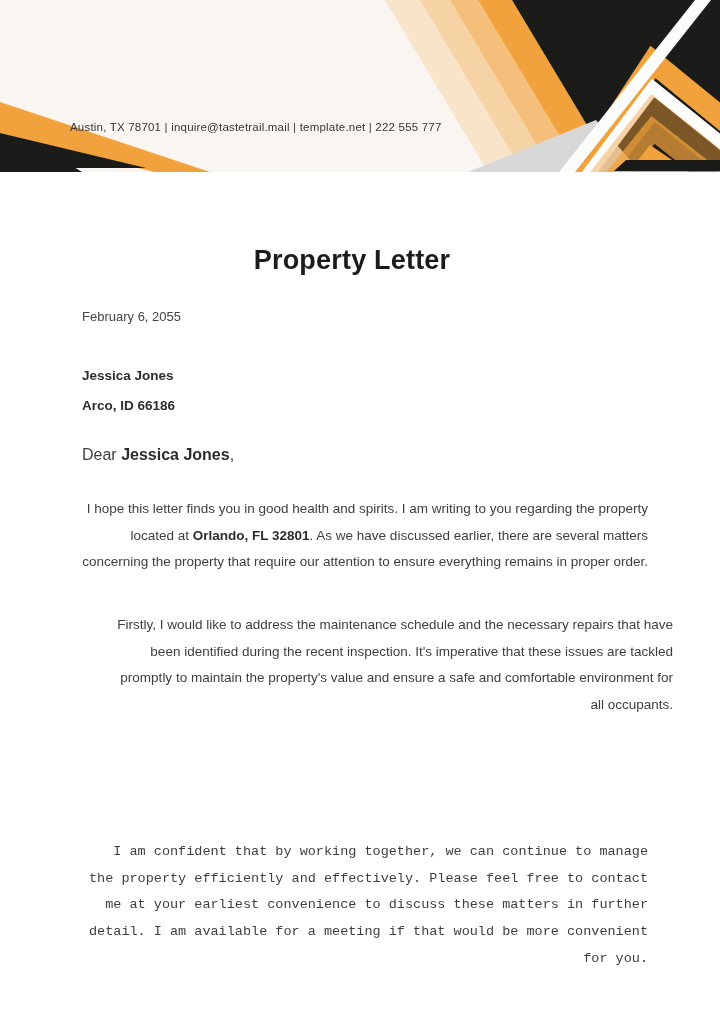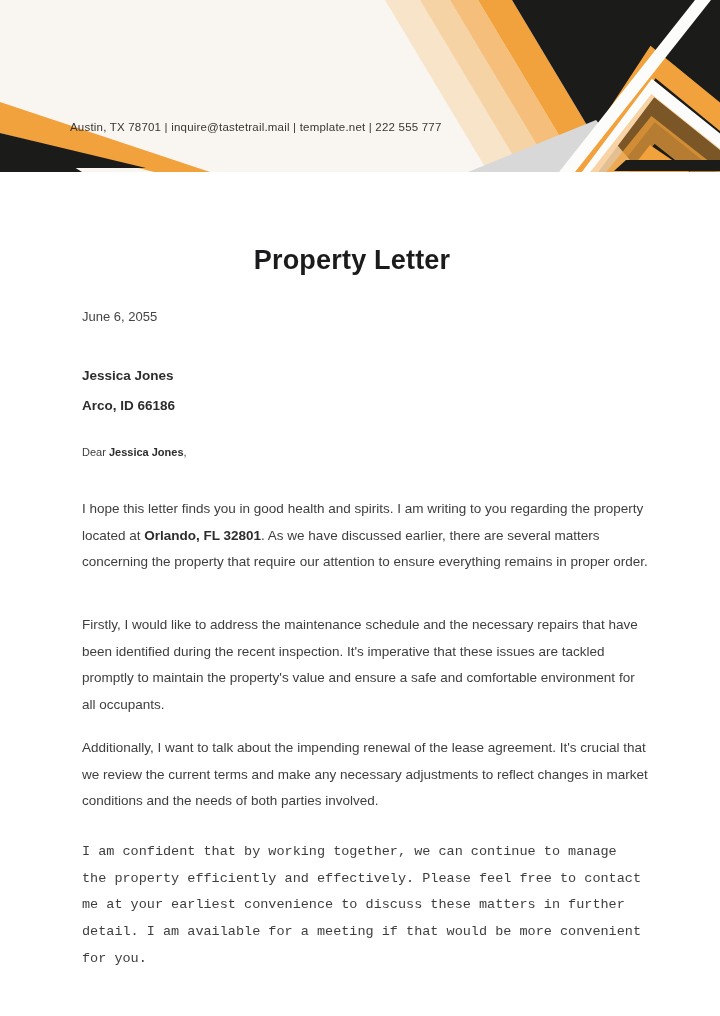--- a/index.html
+++ b/index.html
@@ -30,30 +30,31 @@
   .date{
     position:absolute;left:82px;top:309px;
     font-size:13px;color:#454545;
   }
   .recipient{
     position:absolute;left:82px;top:361px;
     font-size:13.5px;font-weight:700;line-height:30px;color:#2d2d2d;
   }
   .salutation{
     position:absolute;left:82px;top:446px;
-    font-size:11px;color:#3e3e3e;
+    font-size:16px;color:#3e3e3e;
   }
   .salutation .bold, .para .bold{font-weight:700;color:#2d2d2d;}
   .para{
     position:absolute;left:82px;width:566px;
     font-size:13.5px;line-height:26.7px;color:#3e3e3e;
     margin:0;
+    text-align:right;
   }
   .p1{top:496px;}
-  .p2{top:612px;}
+  .p2{top:612px;margin-left:25px;}
   .p3{top:735px;}
   .p4{top:839px;font-family:Liberation Mono, monospace;}
 </style>
 </head>
 <body>
 
 <div class="page">
 
   <div class="header">
     <svg width="720" height="172" viewBox="0 0 720 172" aria-hidden="true">
@@ -81,30 +82,29 @@
       <polygon points="0,102 210,172 154,172 0,133" fill="#F2A23C"></polygon>
       <polygon points="0,133 146,168 0,168" fill="#1B1B19"></polygon>
       <polygon points="0,167 74,167 82,172 0,172" fill="#1B1B19"></polygon>
     </svg>
 
     <div class="contact-line">Austin, TX 78701 | inquire@tastetrail.mail | template.net | 222 555 777</div>
   </div>
 
   <div class="title">Property Letter</div>
 
-  <div class="date">June 6, 2055</div>
+  <div class="date">February 6, 2055</div>
 
   <div class="recipient">
     <div>Jessica Jones</div>
     <div>Arco, ID 66186</div>
   </div>
 
   <div class="salutation"><span>Dear </span><span class="bold">Jessica Jones</span><span>,</span></div>
 
   <p class="para p1"><span>I hope this letter finds you in good health and spirits. I am writing to you regarding the property located at </span><span class="bold">Orlando, FL 32801</span><span>. As we have discussed earlier, there are several matters concerning the property that require our attention to ensure everything remains in proper order.</span></p>
 
   <p class="para p2">Firstly, I would like to address the maintenance schedule and the necessary repairs that have been identified during the recent inspection. It's imperative that these issues are tackled promptly to maintain the property's value and ensure a safe and comfortable environment for all occupants.</p>
 
-  <p class="para p3">Additionally, I want to talk about the impending renewal of the lease agreement. It's crucial that we review the current terms and make any necessary adjustments to reflect changes in market conditions and the needs of both parties involved.</p>
 
   <p class="para p4">I am confident that by working together, we can continue to manage the property efficiently and effectively. Please feel free to contact me at your earliest convenience to discuss these matters in further detail. I am available for a meeting if that would be more convenient for you.</p>
 
 </div>
 
 </body></html>

